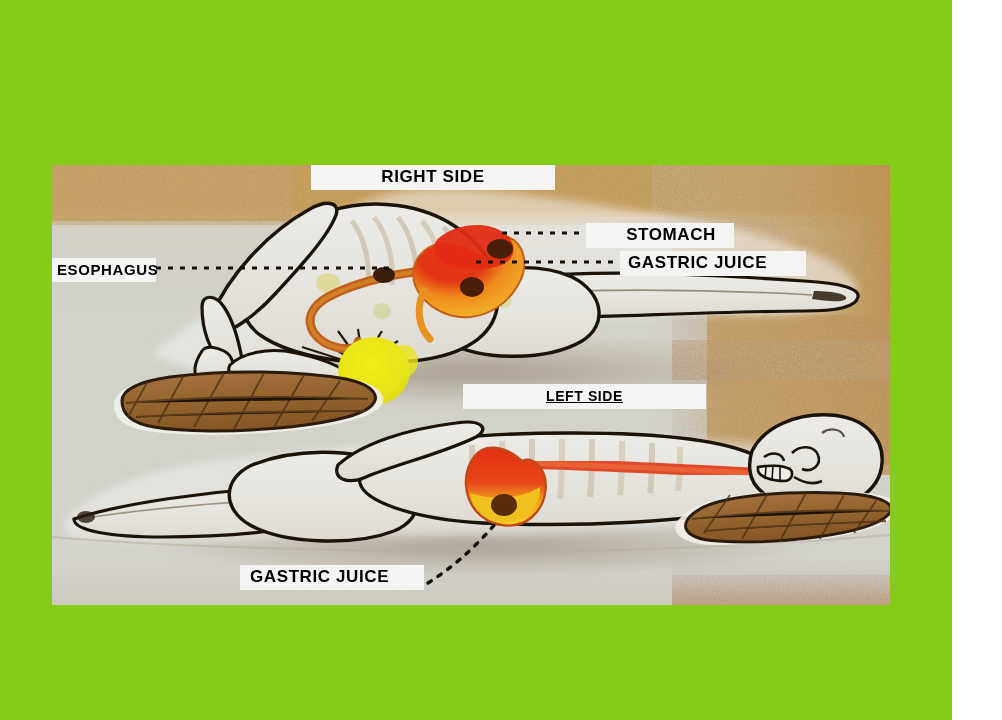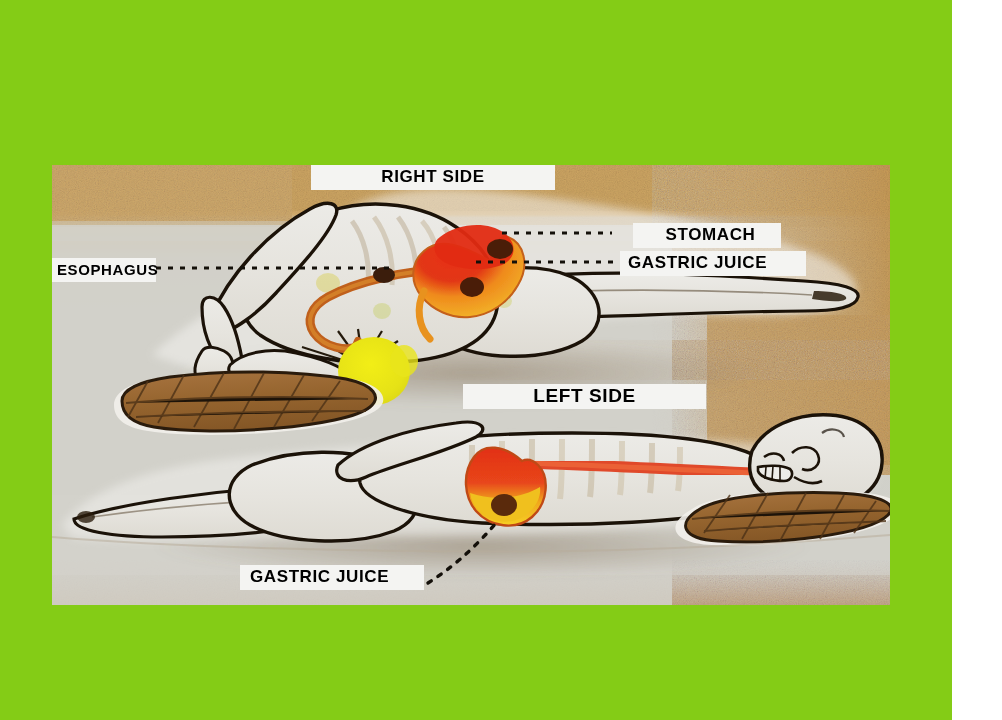--- a/index.html
+++ b/index.html
@@ -54,33 +54,34 @@
   }
   .label-chip.left-align { text-align: left; }
 
   
   #label-right-side {
     left: 311px; top: 165px; width: 244px; height: 25px;
     font-size: 17px;
   }
   #label-left-side {
     left: 463px; top: 384px; width: 243px; height: 25px;
-    font-size: 19px;
+    font-size: 14px;
+    text-decoration: underline;
   }
   #label-esophagus {
     left: 52px; top: 258px; width: 104px; height: 24px;
     font-size: 15px;
     padding: 1px 4px 2px 5px;
     text-align: right;
   }
   #label-stomach {
-    left: 633px; top: 223px; width: 148px; height: 25px;
+    left: 586px; top: 223px; width: 148px; height: 25px;
     font-size: 17px;
-    padding: 1px 6px 2px 13px;
-    text-align: center;
+    padding: 1px 18px 2px 13px;
+    text-align: right;
   }
   #label-gastric-juice-top {
     left: 620px; top: 251px; width: 186px; height: 25px;
     font-size: 17px;
     padding: 1px 6px 2px 8px;
     text-align: left;
   }
   #label-gastric-juice-bottom {
     left: 240px; top: 565px; width: 184px; height: 25px;
     font-size: 17px;

